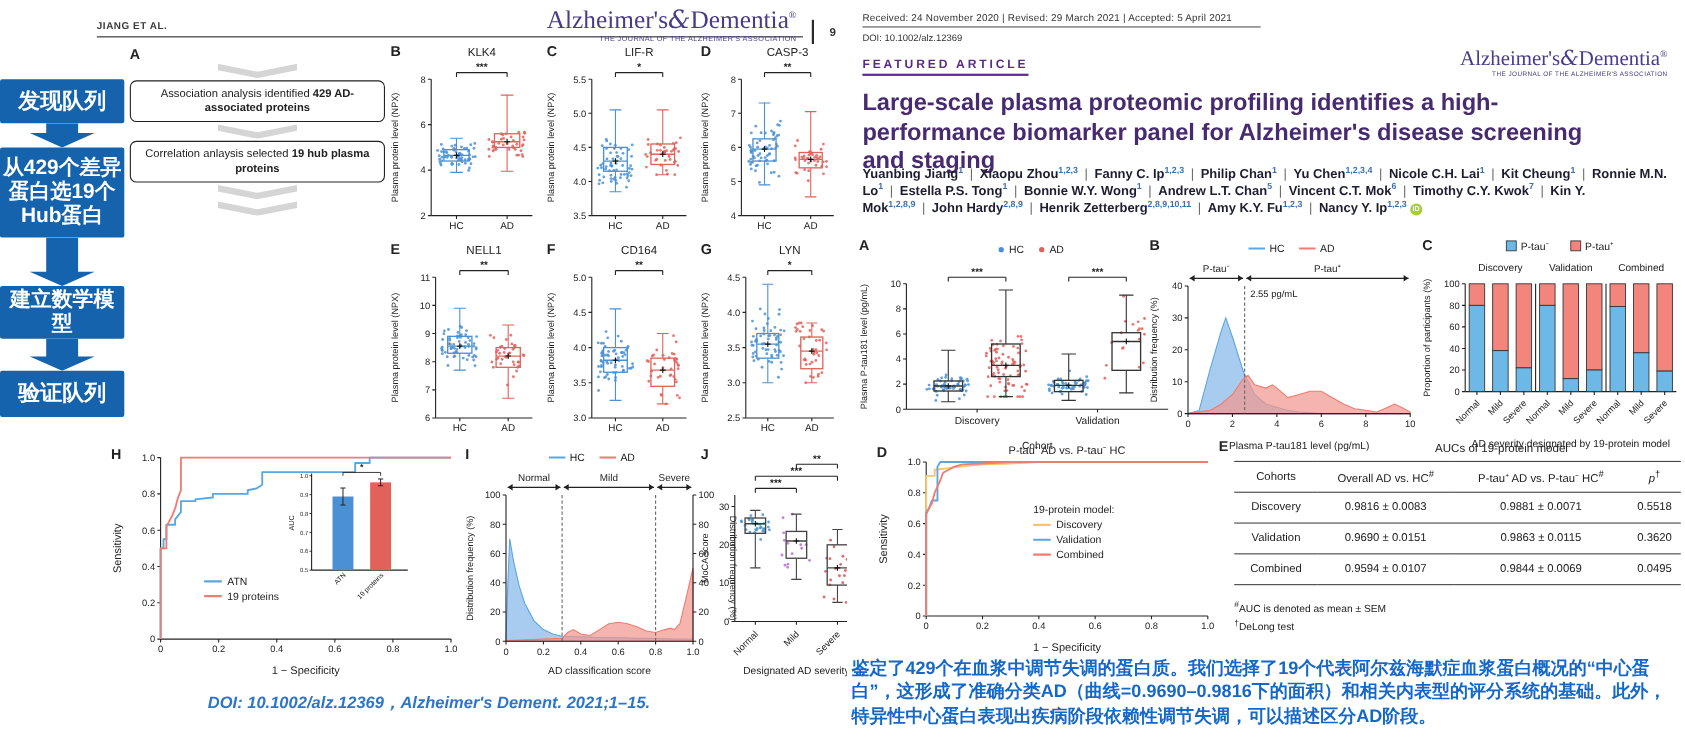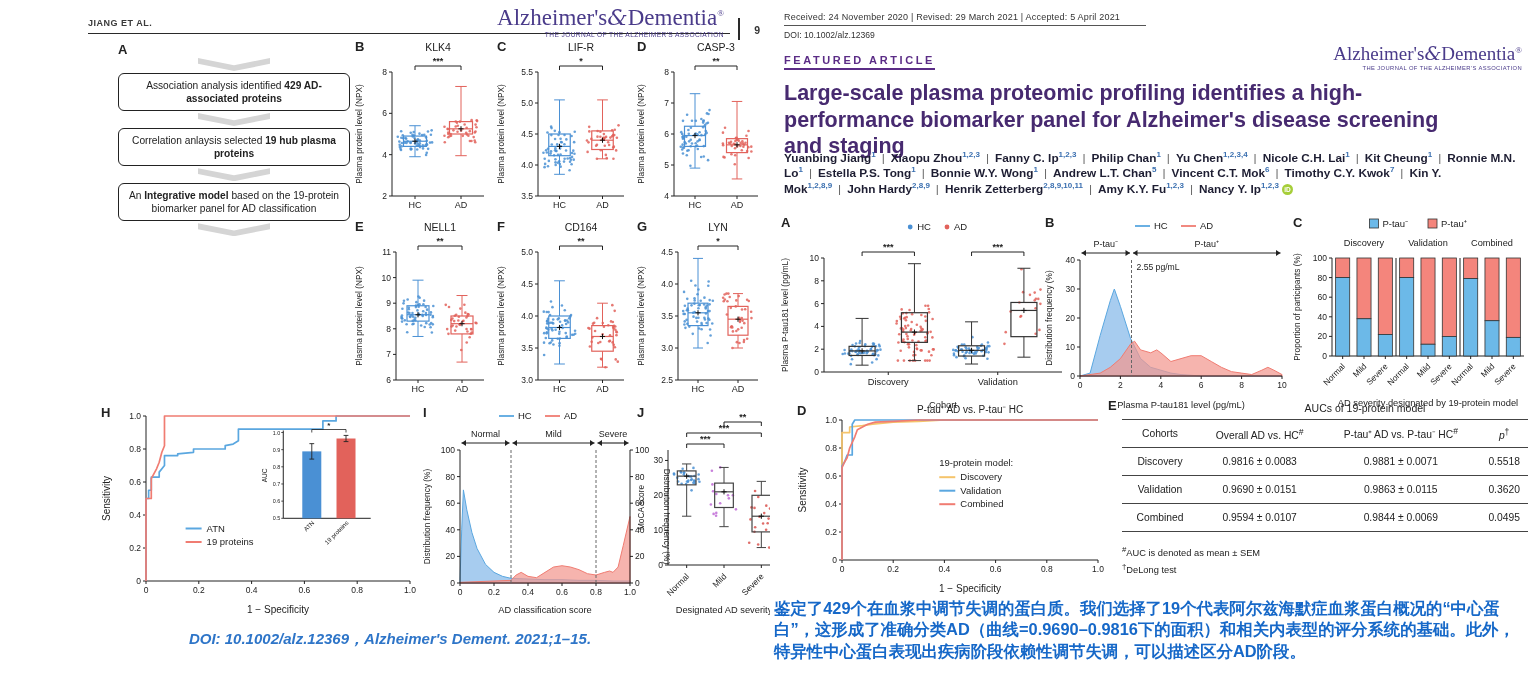--- a/index.html
+++ b/index.html
@@ -34,21 +34,21 @@
 
   
   .ch{position:absolute}
   .ch svg{display:block}
 
   
   .doi-cap{position:absolute;left:110px;top:630px;width:560px;text-align:center;font-size:15px;font-weight:bold;font-style:italic;color:#2e75c8}
   .zh-cap{position:absolute;left:4px;top:598px;width:754px;font-size:16.4px;line-height:1.3;color:#1668C8;font-weight:600}
 
   
-  .rp-head{position:absolute;left:14px;top:6px;right:4px}
+  .rp-head{position:absolute;left:14px;top:6px;right:10px}
   .rp-dates{display:inline-block;font-size:9px;color:#333;border-bottom:1.2px solid #555;padding:2px 26px 3px 0;letter-spacing:.2px}
   .rp-doi{font-size:8.6px;color:#333;margin-top:4px}
   .rp-featured{display:inline-block;margin-top:14px;font-size:11px;font-weight:bold;letter-spacing:2.6px;color:#5b2c86;border-bottom:2px solid #5b2c86;padding-bottom:2px}
   .rp-logo{position:absolute;right:6px;top:38px;text-align:right}
   .rp-logo .logo-name{font-size:19px}
   .rp-logo .logo-tag{font-size:5.8px}
   .rp-title{position:absolute;left:14px;top:80px;width:680px;font-size:21.5px;font-weight:bold;color:#472a70;line-height:1.24}
   .authors{position:absolute;left:14px;top:150px;width:736px;font-size:11.8px;font-weight:bold;color:#1d1d32;line-height:1.24}
   .authors sup{color:#3a6fb0;font-size:8px;font-weight:bold}
   .authors .sep{color:#666;font-weight:normal;margin:0 6px}
@@ -72,29 +72,43 @@
     <span class="lp-running">JIANG ET AL.</span>
     <span class="lp-rule"></span>
     <div class="lp-logo">
       <div class="logo-name"><span>Alzheimer's</span><span class="amp">&amp;</span><span>Dementia</span><span class="logo-reg">®</span></div>
       <div class="logo-tag">THE JOURNAL OF THE ALZHEIMER'S ASSOCIATION</div>
     </div>
     <span class="lp-vbar"></span>
     <span class="lp-page">9</span>
   </div>
 
+  <div class="sidebar">
+      <div class="sbox" style="height: 40px; font-size: 20px; background: rgb(20, 99, 172);">发现队列</div>
+      <svg width="113" height="22" class="sarrow">
+        <polygon points="42,0 71,0 71,9 86,9 56.5,22 27,9 42,9" fill="#1463AC"></polygon>
+      </svg>
+      <div class="sbox" style="height: 82px; font-size: 19px; background: rgb(20, 99, 172);">从429个差异蛋白选19个Hub蛋白</div>
+      <svg width="113" height="44" class="sarrow">
+        <polygon points="42,0 71,0 71,31 86,31 56.5,44 27,31 42,31" fill="#1463AC"></polygon>
+      </svg>
+      <div class="sbox" style="height: 48px; font-size: 19px; background: rgb(20, 99, 172);">建立数学模型</div>
+      <svg width="113" height="29" class="sarrow">
+        <polygon points="42,0 71,0 71,16 86,16 56.5,29 27,16 42,16" fill="#1463AC"></polygon>
+      </svg>
+      <div class="sbox" style="height: 42px; font-size: 20px; background: rgb(20, 99, 172);">验证队列</div>
+    </div>
 
   <span class="plabel" style="left:118px;top:42px">A</span>
   <div class="flow">
       <div class="fchev"></div>
       <div class="fbox">Association analysis identified <b>429 AD-associated proteins</b></div>
       <div class="fchev"></div>
       <div class="fbox">Correlation anlaysis selected <b>19 hub plasma proteins</b></div>
       <div class="fchev"></div>
-      <div class="fbox">An <b>Integrative model</b> based on the 19-protein biomarker panel for AD classification</div>
       <div class="fchev"></div>
     </div>
 
   <div class="ch" style="left:352px;top:38px">
       <svg width="140" height="178">
         <text x="3" y="13" font-size="13" fill="#222" text-anchor="start" font-family="&quot;Liberation Sans&quot;,sans-serif" font-weight="bold">B</text>
         <text x="86" y="13" font-size="10.5" fill="#222" text-anchor="middle" font-family="&quot;Liberation Sans&quot;,sans-serif" font-weight="normal">KLK4</text>
         <line x1="40" y1="34" x2="40" y2="158" stroke="#222" stroke-width="1"></line>
         <line x1="40" y1="158" x2="132" y2="158" stroke="#222" stroke-width="1"></line>
         <line x1="37" y1="158" x2="40" y2="158" stroke="#222" stroke-width="1"></line>

